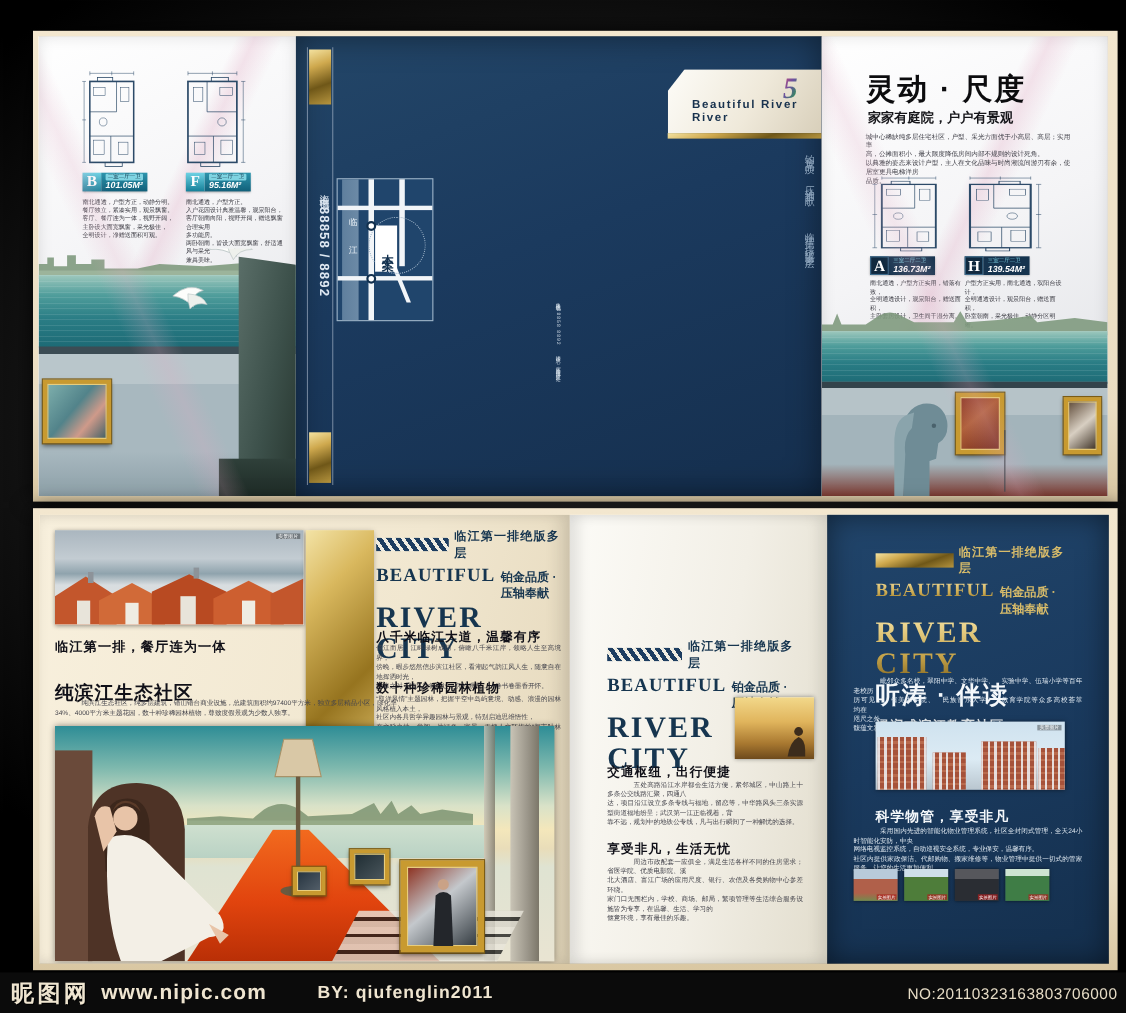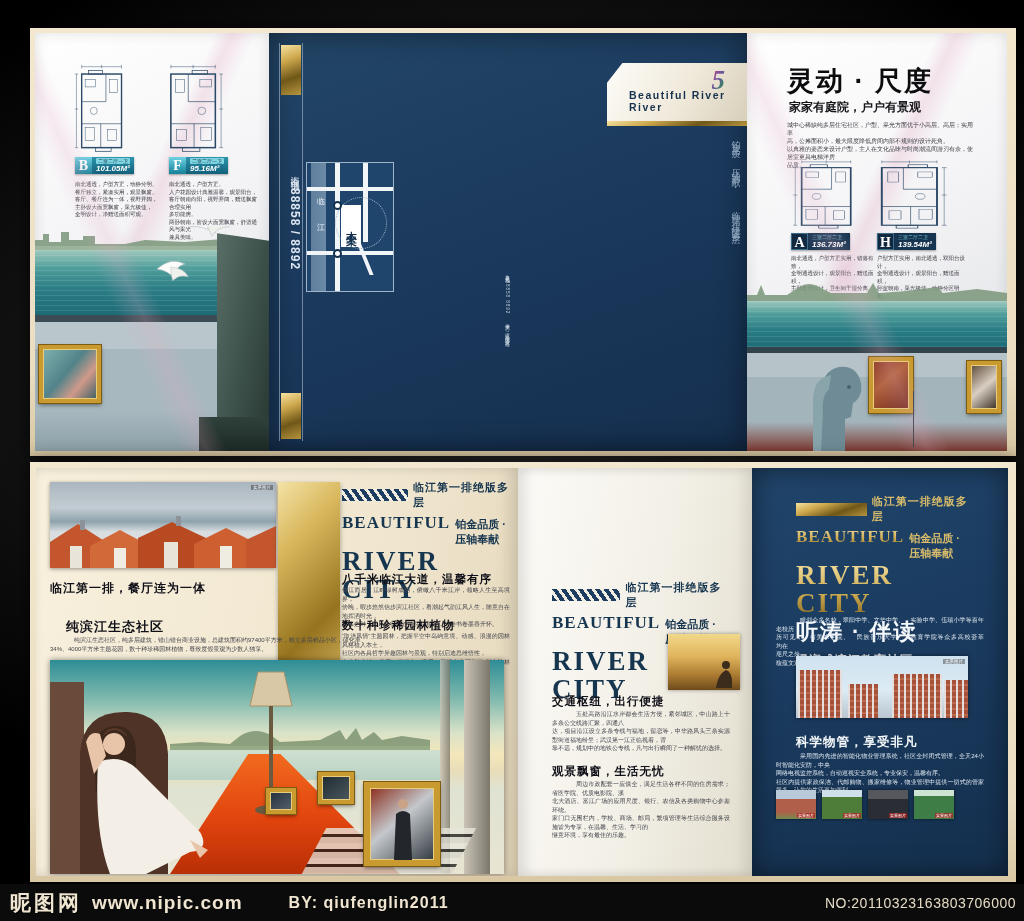--- a/index.html
+++ b/index.html
@@ -348,21 +348,21 @@
           <rect x="64" y="36" width="12" height="20" fill="#efece2"></rect>
           <rect x="114" y="30" width="14" height="26" fill="#e8e4da"></rect>
           <rect x="170" y="34" width="12" height="22" fill="#efece2"></rect>
           <rect x="30" y="8" width="5" height="10" fill="#8d9399"></rect>
           <rect x="126" y="4" width="5" height="10" fill="#8d9399"></rect>
         </svg>
       </div>
       <div class="gold-block"></div>
 
       <div class="sec-title" style="position:absolute;left:14px;top:112px;font-size:12px">临江第一排，餐厅连为一体</div>
-      <div class="sec-title" style="position:absolute;left:30px;top:150px;font-size:13px">纯滨江生态社区</div>
+      <div class="sec-title" style="position:absolute;left:14px;top:150px;font-size:17px">纯滨江生态社区</div>
       <div class="sec-text first-indent lines" style="position:absolute;left:14px;top:168px;width:452px">纯滨江生态社区，纯多层建筑，错山错台商业设施，总建筑面积约97400平方米，独立多层精品小区，绿化率
 34%、4000平方米主题花园，数十种珍稀园林植物，尊致度假景观为少数人独享。</div>
 
       <div style="position:absolute;left:306px;top:12px;width:170px">
         <div style="display:flex;align-items:center;gap:5px">
           <div class="hdr-stripes" style="width:72px"></div>
           <div class="hdr-tag">临江第一排绝版多层</div>
         </div>
         <div style="display:flex;align-items:baseline;gap:5px;margin-top:3px">
           <div class="hdr-beautiful serif">BEAUTIFUL</div>
@@ -437,21 +437,21 @@
           <circle cx="16" cy="7" r="4" fill="#3c2c1c"></circle>
             <path d="M6 30 Q8 16 16 12 Q22 14 22 24 L22 30 Z" fill="#3c2c1c"></path>
         </svg>
         <circle></circle>
       </div>
 
       <div class="sec-title" style="position:absolute;left:34px;top:226px">交通枢纽，出行便捷</div>
       <div class="sec-text first-indent lines" style="position:absolute;left:34px;top:242px;width:178px">五处高路沿江水岸都会生活方便，紧邻城区，中山路上十多条公交线路汇聚，四通八
 达，项目沿江设立多条专线与福地，留恋等，中华路风头三条实源型街道福地纷呈；武汉第一江正临视着，背
 靠不远，规划中的地铁公专线，凡与出行瞬间了一种解忧的选择。</div>
-      <div class="sec-title" style="position:absolute;left:34px;top:296px">观景飘窗，生活无忧</div>
+      <div class="sec-title" style="position:absolute;left:34px;top:296px">享受非凡，生活无忧</div>
       <div class="sec-text first-indent lines" style="position:absolute;left:34px;top:312px;width:178px">周边市政配套一应俱全，满足生活各样不同的住房需求；省医学院、优质电影院、溪
 北大酒店、富江广场的应用尺度、银行、农信及各类购物中心参差环绕。
 家门口无围栏内，学校、商场、邮局，繁项管理等生活综合服务设施皆为专享，在温馨、生活、学习的
 惬意环境，享有最佳的乐趣。</div>
     </div>
 
     <div id="sheet-br" class="sheet">
       <div style="position:absolute;left:44px;top:26px;width:176px">
         <div style="display:flex;align-items:center;gap:5px">
           <div class="gold-grad" style="width:76px;height:13px"></div>

